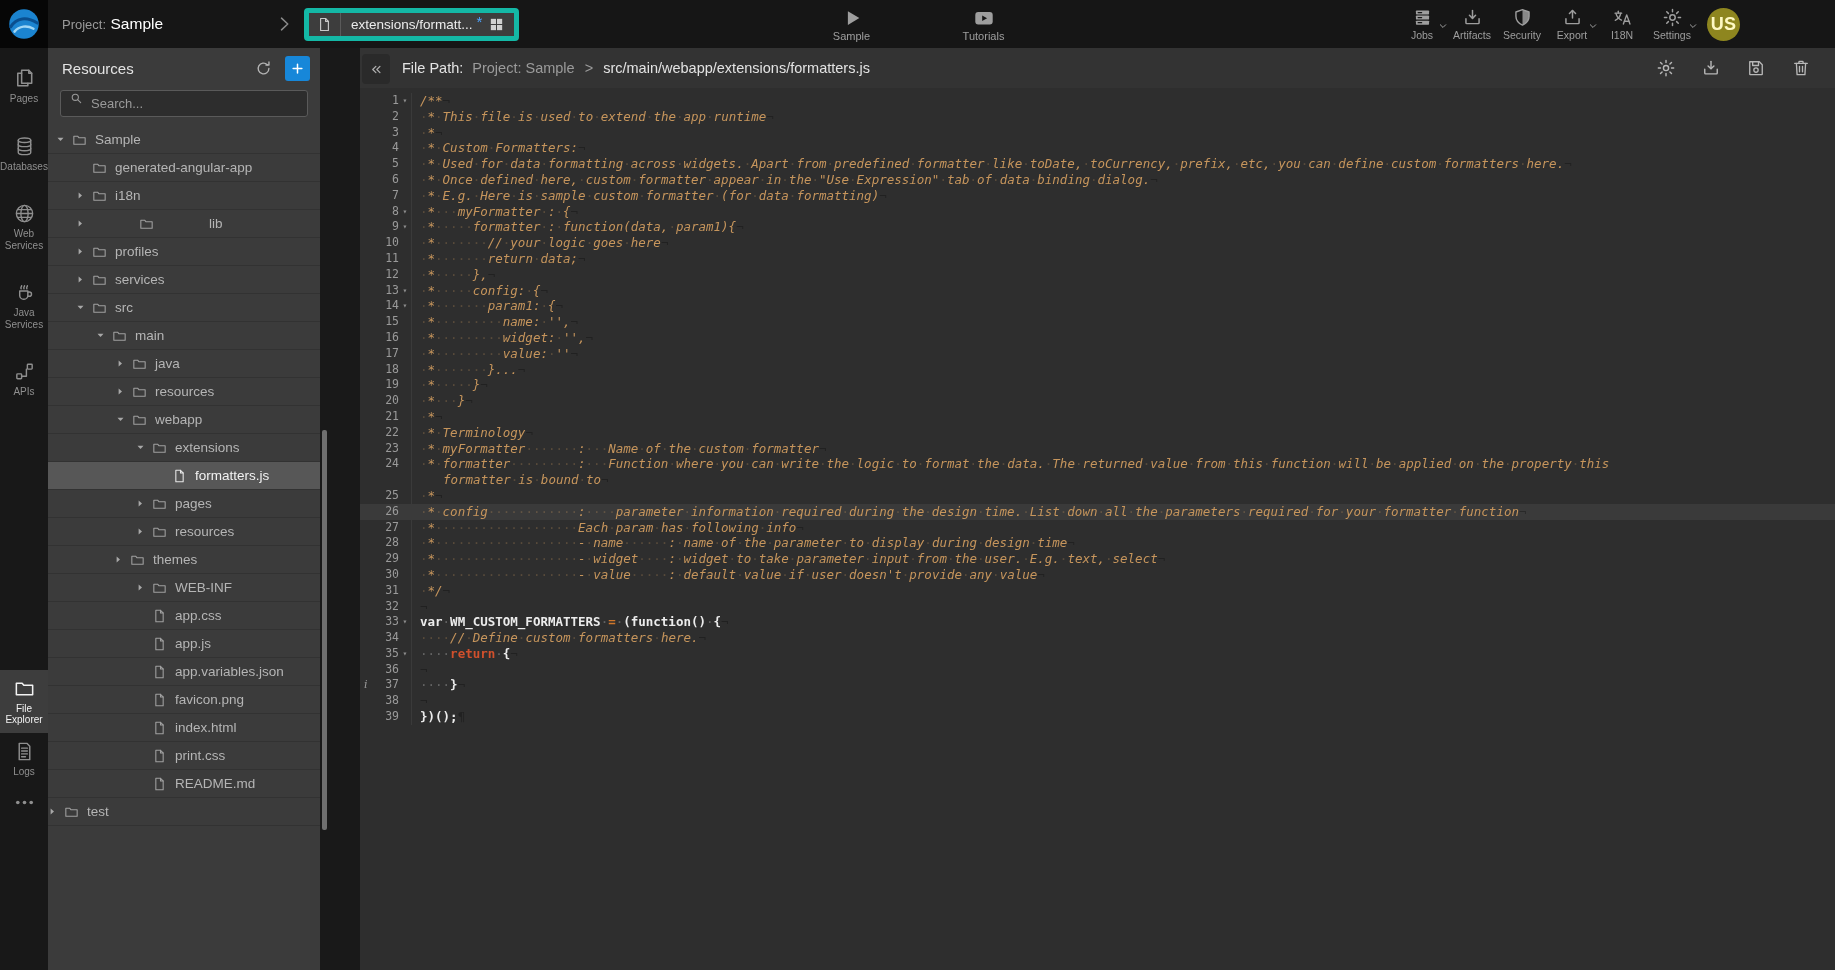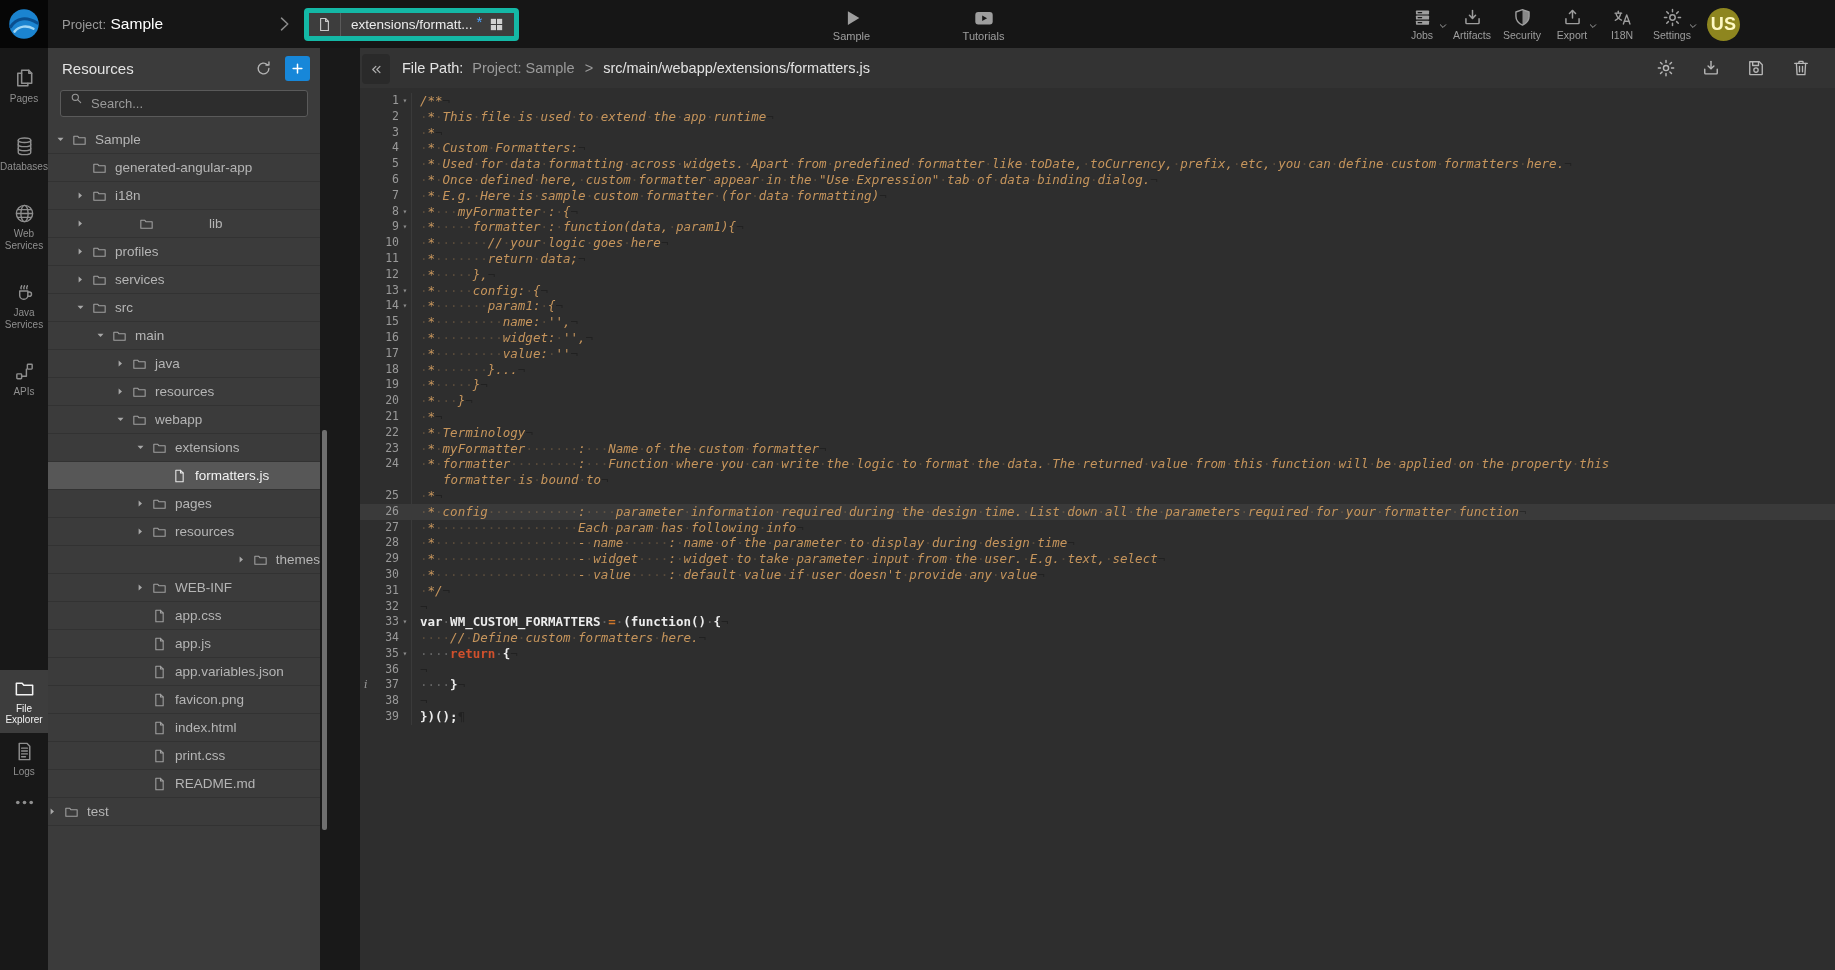--- a/index.html
+++ b/index.html
@@ -527,21 +527,21 @@
                 <path d="M7 4l9 8-9 8z" fill="currentColor"></path>
               </svg>
             </span>
             <span class="t-icon">
               <svg viewBox="0 0 24 24" fill="none" stroke="currentColor" stroke-width="1.6" stroke-linejoin="round">
                 <path d="M3.5 18.5v-12h6l1.8 2.2h9.2v9.8z"></path>
               </svg>
             </span>
             <span class="t-label">resources</span>
           </div>
-          <div class="tree-row" style="padding-left: 66px; justify-content: flex-end;">
+          <div class="tree-row" style="padding-left: 66px;">
             <span class="caret">
               <svg viewBox="0 0 24 24">
                 <path d="M7 4l9 8-9 8z" fill="currentColor"></path>
               </svg>
             </span>
             <span class="t-icon">
               <svg viewBox="0 0 24 24" fill="none" stroke="currentColor" stroke-width="1.6" stroke-linejoin="round">
                 <path d="M3.5 18.5v-12h6l1.8 2.2h9.2v9.8z"></path>
               </svg>
             </span>

